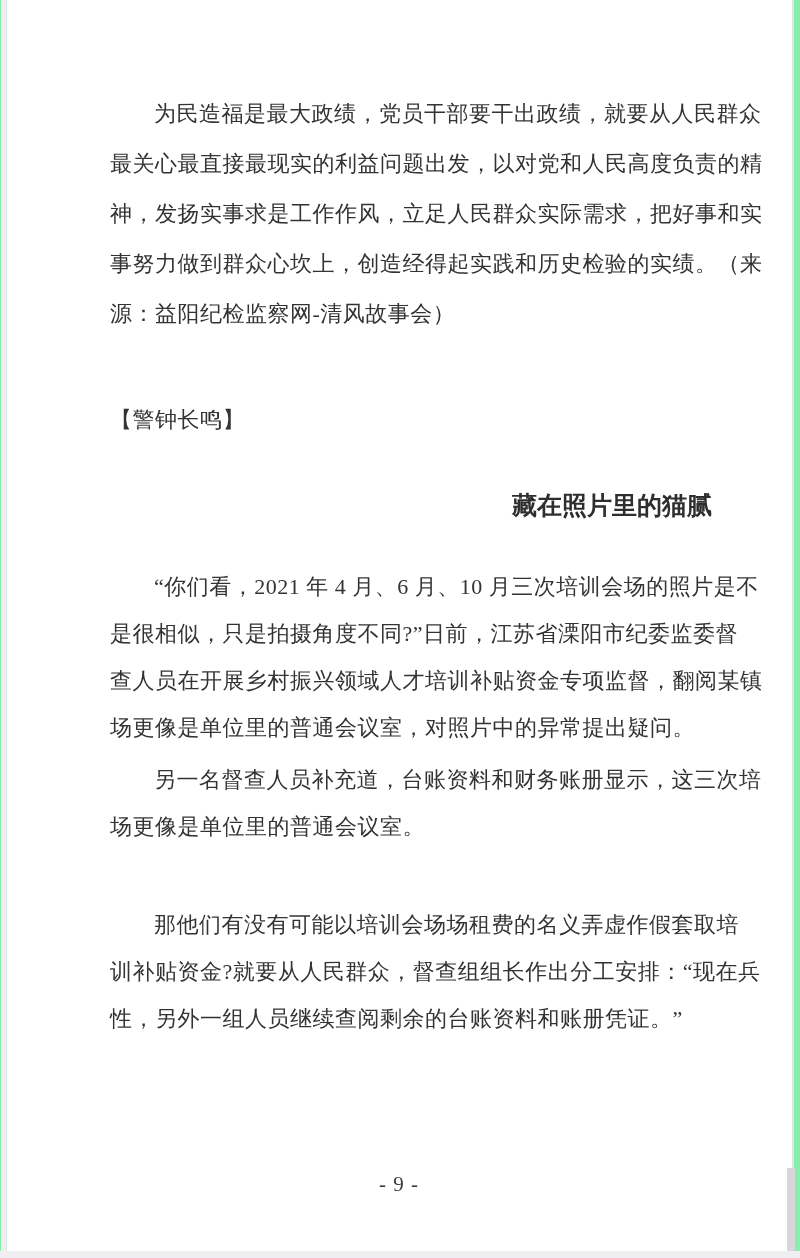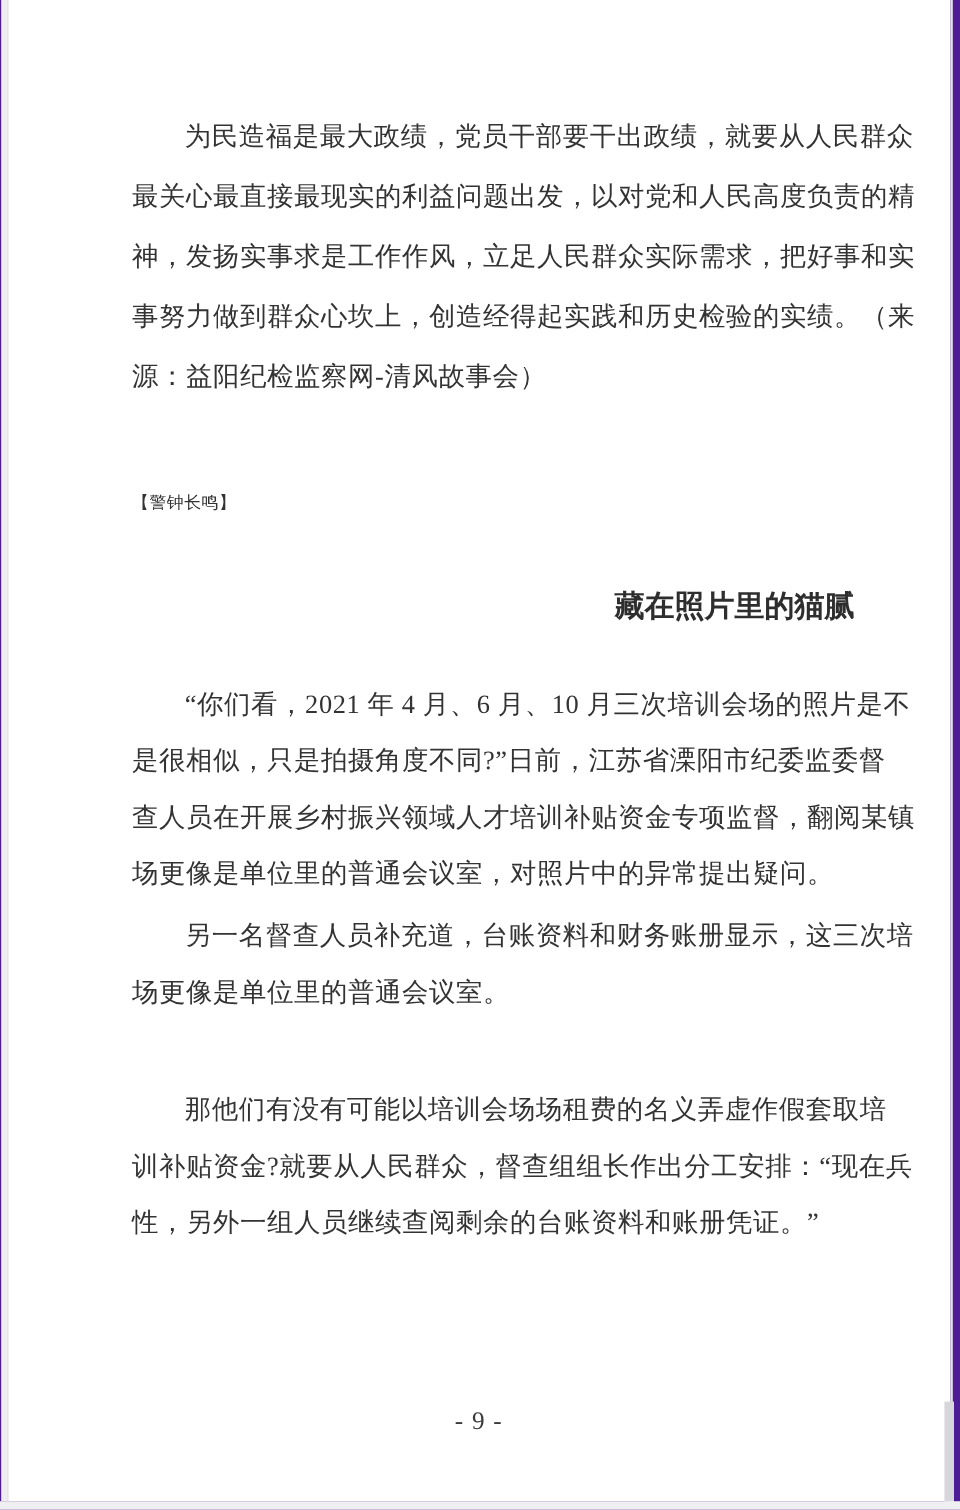--- a/index.html
+++ b/index.html
@@ -6,21 +6,21 @@
     margin: 0;
     padding: 0;
     background: #f4f4f6;
     font-family: "Liberation Serif", "DejaVu Serif", serif;
   }
   .viewport {
     position: relative;
     width: 800px;
     height: 1258px;
     overflow: hidden;
-    background: #4c1d95;
+    background: #86efac;
   }
   .page {
     position: absolute;
     left: 6px;
     top: 0;
     width: 786px;
     height: 1251px;
     background: #ffffff;
   }
   
@@ -56,21 +56,21 @@
     text-align: justify;
     text-align-last: justify;
     white-space: nowrap;
   }
   .para.intro .line { height: 50px; line-height: 50px; }
   .line.first { text-indent: 44px; }
   .line.last  { text-align-last: left; }
   .heading {
     position: absolute; left: 0; top: 396px;
     height: 47px; line-height: 47px;
-    font-size: 14px; color: #333333; font-family: Liberation Serif, serif;
+    font-size: 22px; color: #333333; font-family: Liberation Serif, serif;
   }
   .title {
     position: absolute; left: 0; top: 482px; width: 602px;
     height: 47px; line-height: 47px;
     text-align: right;
     font-family: "Liberation Sans", "DejaVu Sans", sans-serif;
     font-weight: bold;
     font-size: 25px;
     color: #2e2e2e;
     letter-spacing: 0px;

